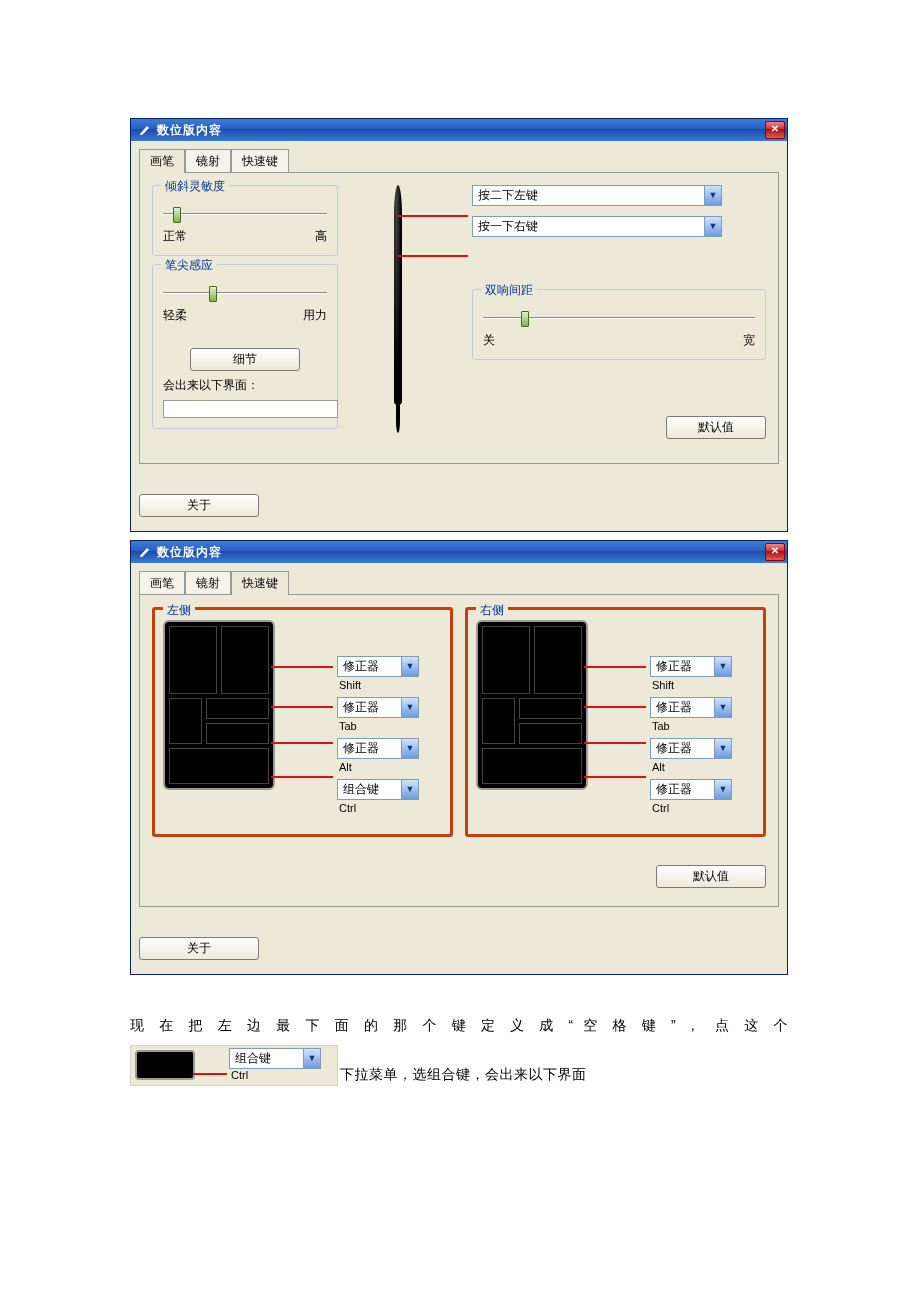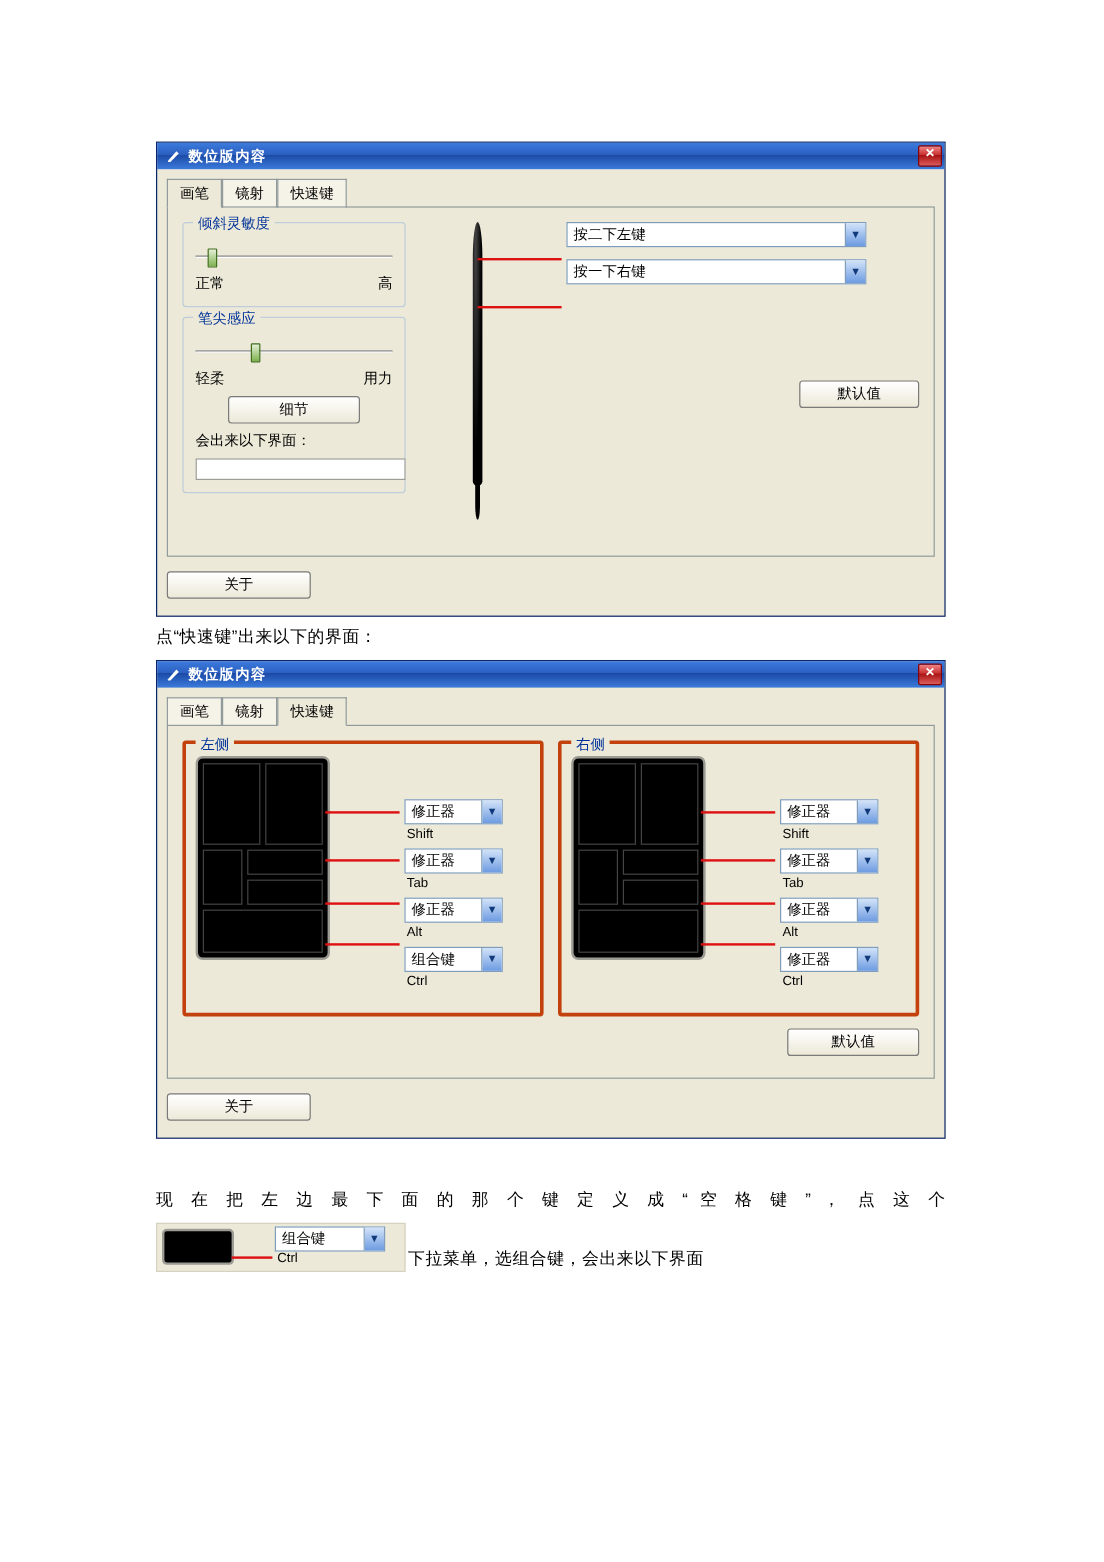--- a/index.html
+++ b/index.html
@@ -128,20 +128,21 @@
   .btn {
     display:inline-block;
     min-width:86px;
     padding:2px 10px;
     text-align:center;
     background:linear-gradient(to bottom,#fff,#ece9d8);
     border:1px solid #7b7b7b;
     border-radius:3px;
     font-size:12px;
     cursor:pointer;
+    margin-top:18px;
   }
   .textbox {
     height:18px;
     border:1px solid #9c9c94;
     background:#fff;
     width:175px;
   }
 
   .combo {
     display:flex;
@@ -297,35 +298,46 @@
               <div class="txt">按二下左键</div>
               <div class="arrow">▼</div>
             </div>
             <div class="combo" style="width:250px;">
               <div class="txt">按一下右键</div>
               <div class="arrow">▼</div>
             </div>
 
             <div style="height:32px;"></div>
 
+            <div class="group inner">
+              <div class="group-label">双响间距</div>
+              <div class="slider-row">
+                <div class="slider">
+                  <div class="thumb" style="left:14%;"></div>
+                </div>
+              </div>
+              <div class="slider-labels">
+                <span>关</span>
+                <span>宽</span>
+              </div>
+            </div>
 
             <div style="text-align:right; margin-top:28px;">
               <div class="btn" style="min-width:100px;">默认值</div>
             </div>
           </div>
         </div>
       </div>
 
       <div style="margin-top:12px;">
         <div class="btn" style="min-width:120px;">关于</div>
       </div>
     </div>
   </div>
 
-  <div class="doc-text">点“快速键”出来以下的界面：</div>
 
   <div class="win">
     <div class="titlebar">
       <span class="icon-brush">
         <svg viewBox="0 0 14 14" width="14" height="14">
             <path d="M2 11 L9 3 L11 5 L4 12 L2 12 Z" fill="#fff"></path>
           </svg>
       </span>
       <span class="title-text">数位版内容</span>
       <div class="close">✕</div>

